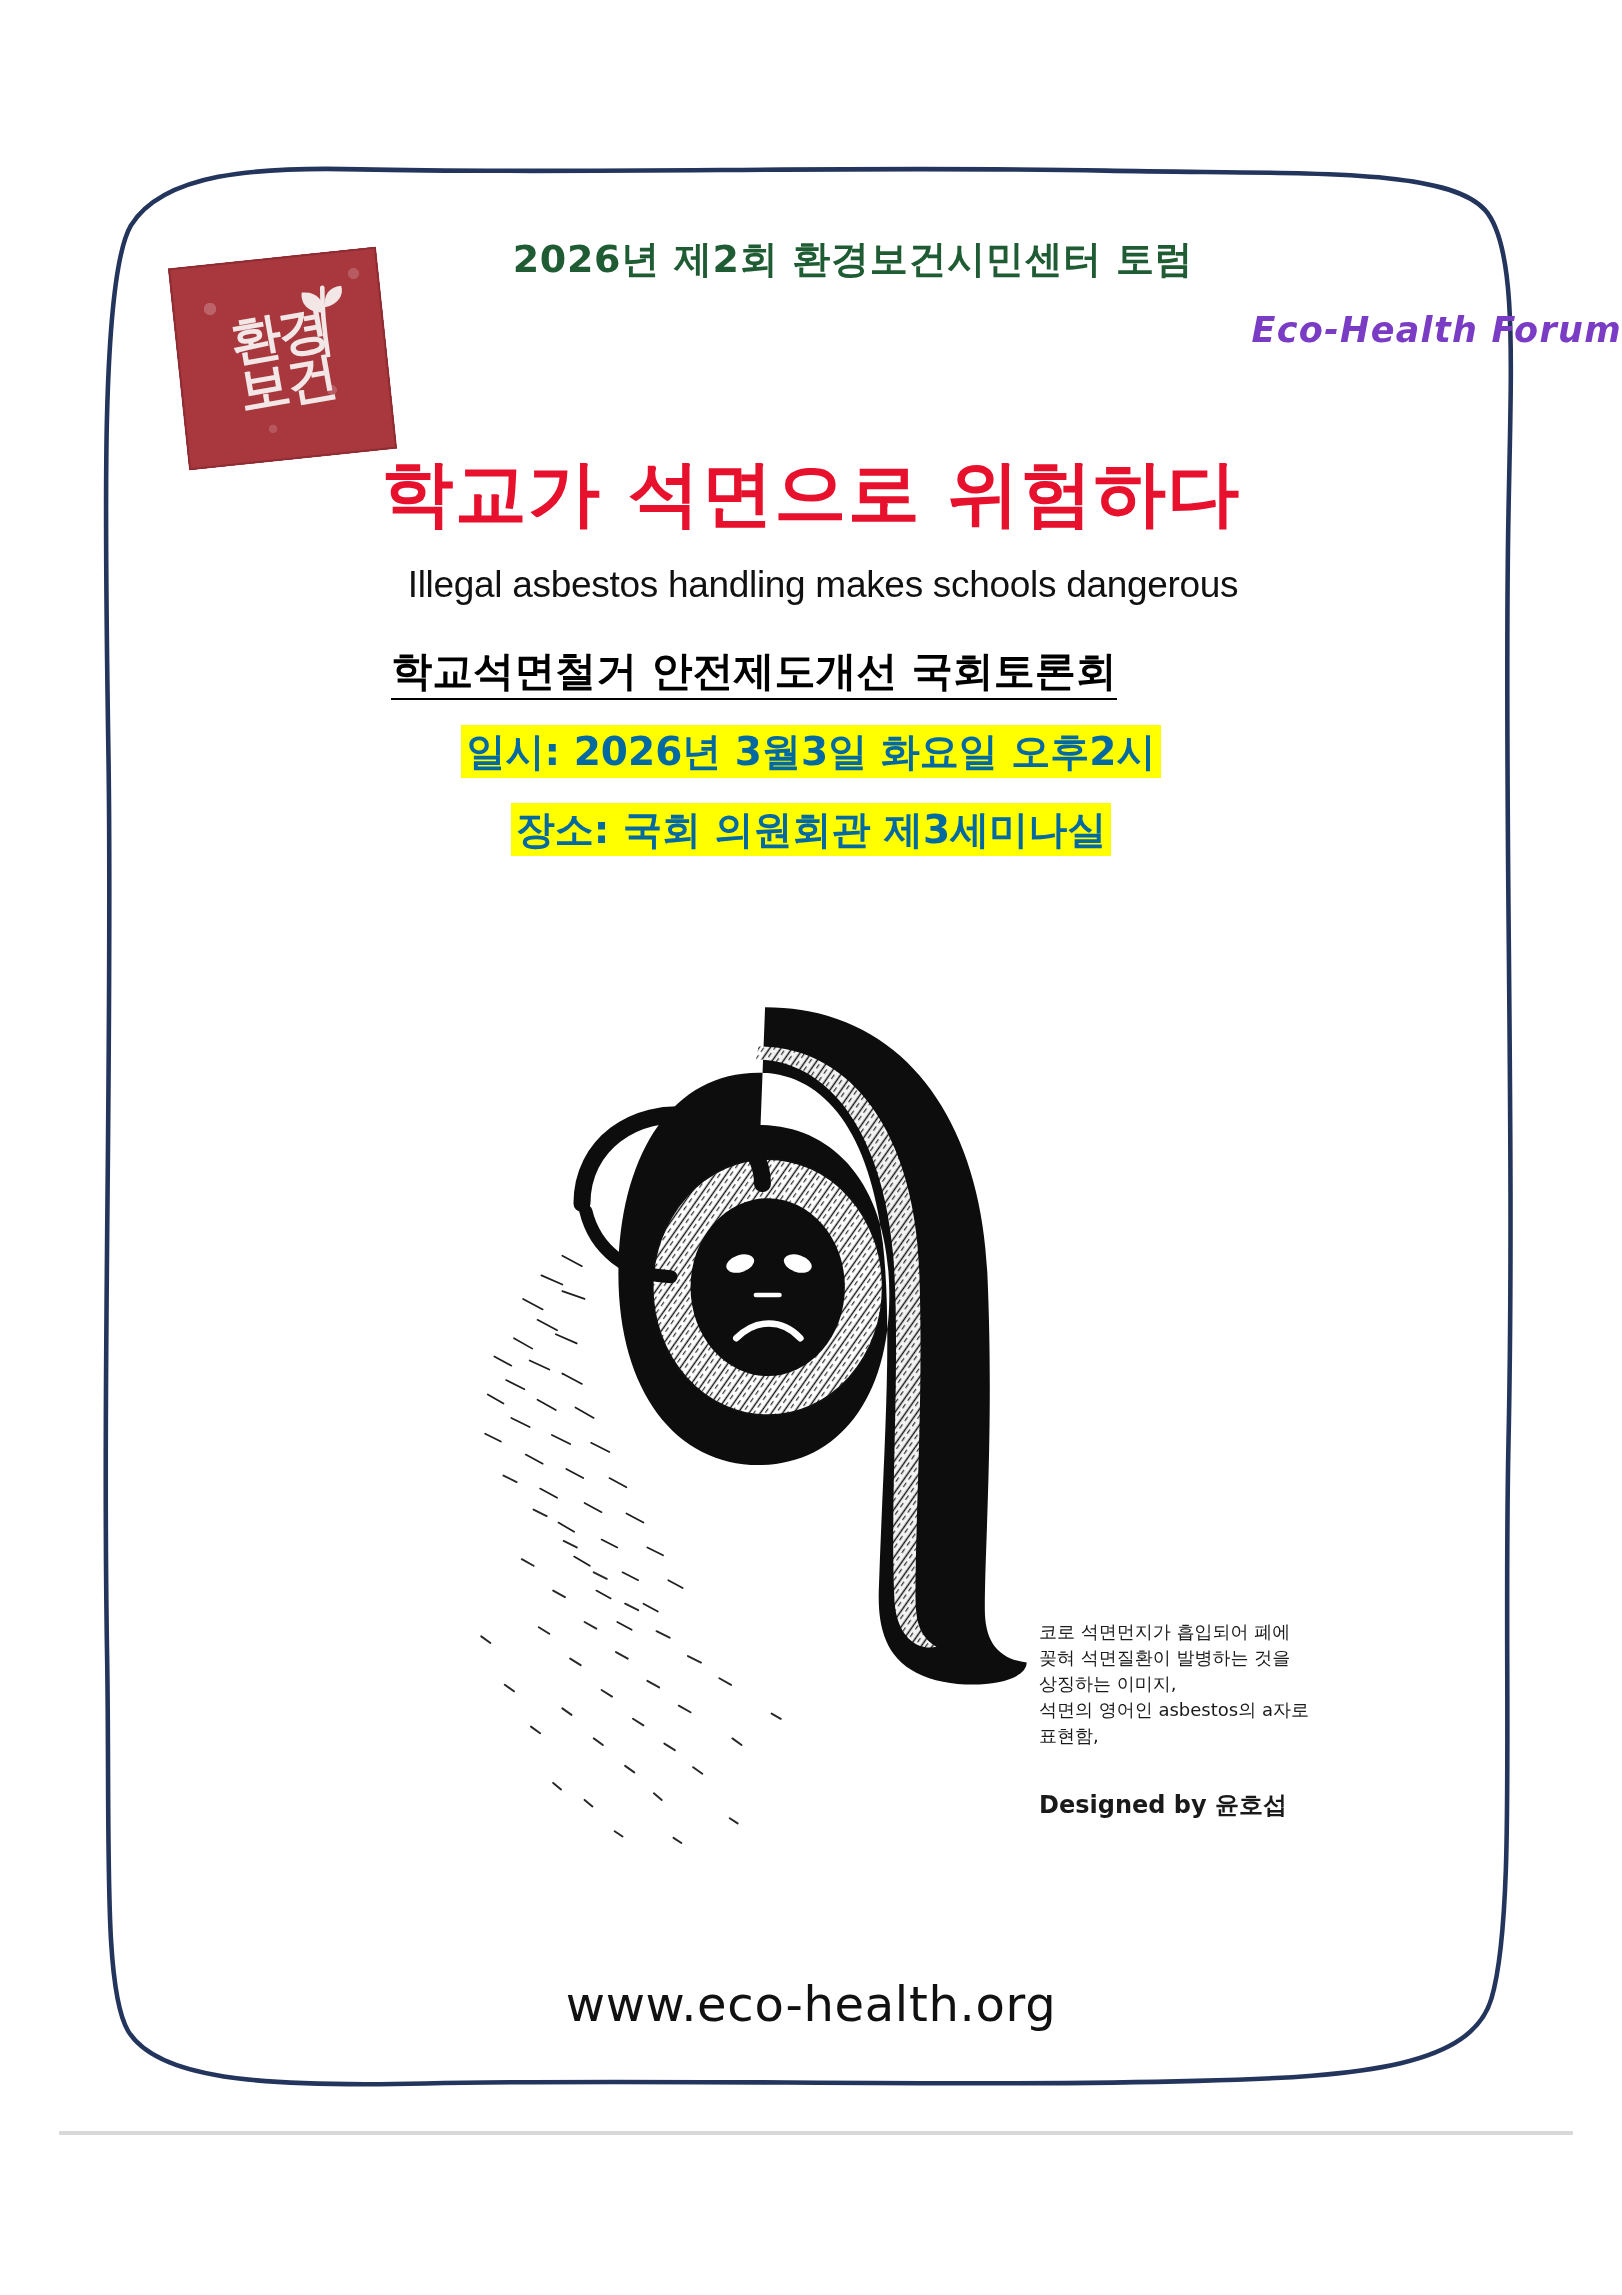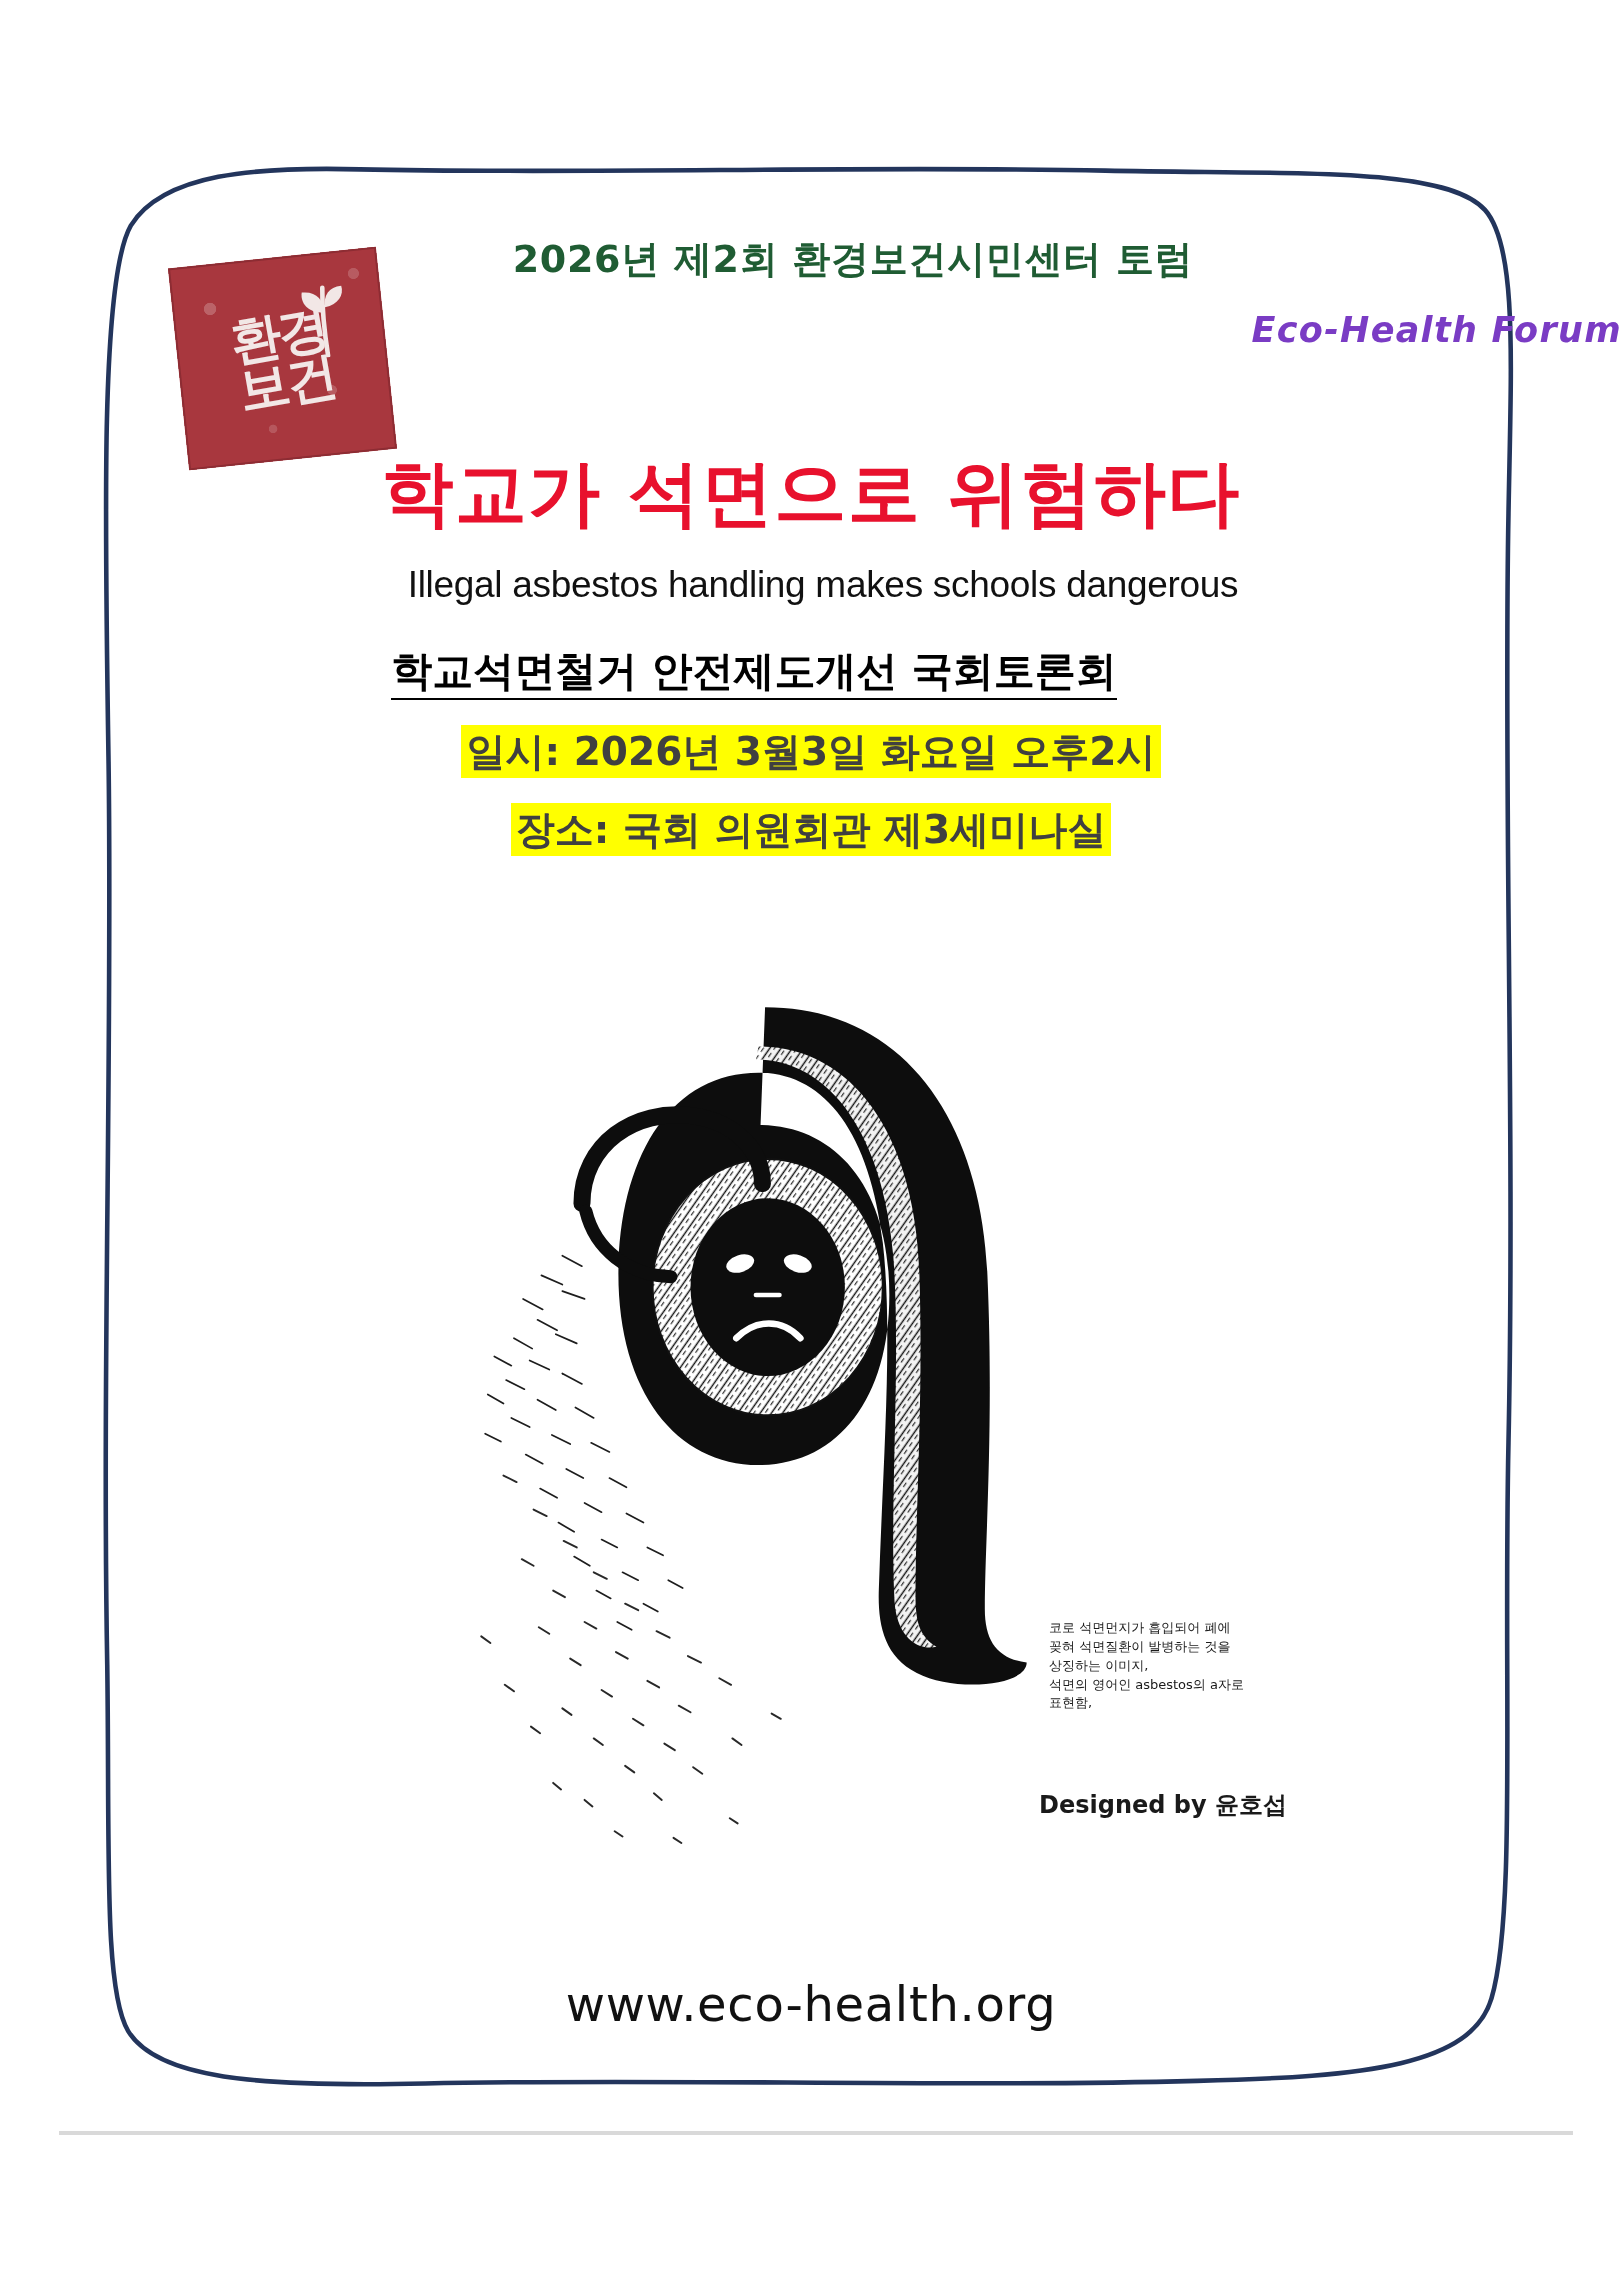--- a/index.html
+++ b/index.html
@@ -161,21 +161,21 @@
   }
 
   .info-line {
     position: absolute;
     width: 1622px;
     left: 0;
     text-align: center;
   }
   .info-line .hl {
     background: #ffff00;
-    color: #404040;
+    color: #0369a1;
     font-family: "DejaVu Sans", sans-serif;
     font-weight: bold;
     font-size: 39px;
     padding: 3.9px 5.2px;
     line-height: 1.25;
   }
   .info-date { top: 728px; }
   .info-place { top: 806px; }
 
   
@@ -188,23 +188,22 @@
   }
 
   
   .caption {
     position: absolute;
     left: 1039px;
     top: 1619px;
     width: 340px;
     color: #1a1a1a;
     font-family: "DejaVu Sans", sans-serif;
-    font-size: 13px;
+    font-size: 18px;
     line-height: 1.45;
-    margin-left: 10px;
   }
   .designer {
     position: absolute;
     left: 1039px;
     top: 1789px;
     width: 340px;
     color: #1a1a1a;
     font-family: "DejaVu Sans", sans-serif;
     font-weight: bold;
     font-size: 24px;

